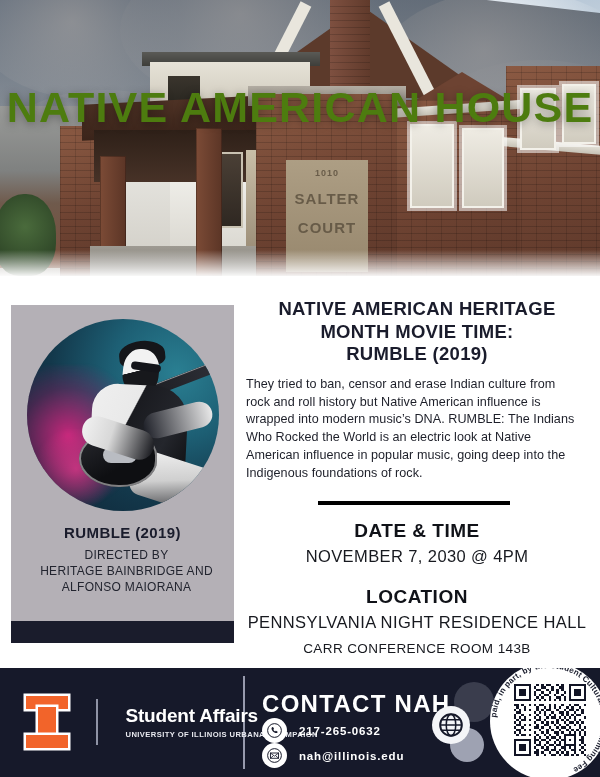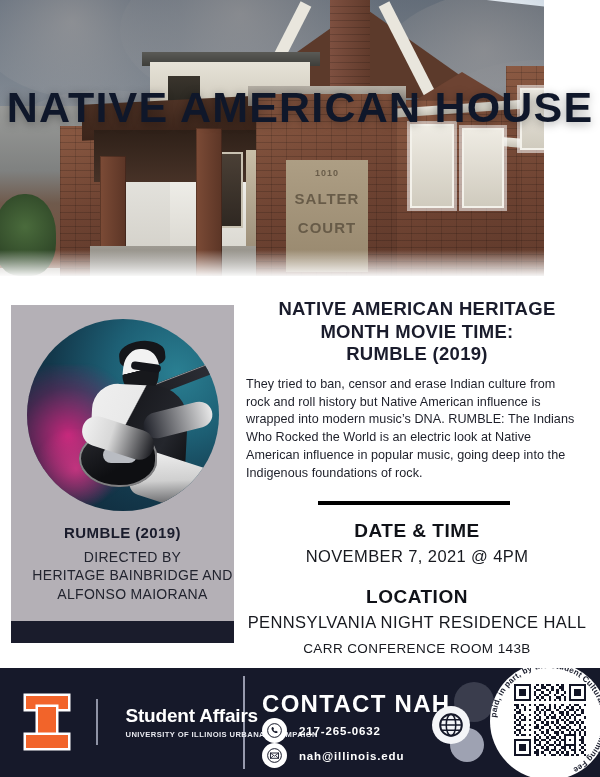--- a/index.html
+++ b/index.html
@@ -5,21 +5,21 @@
   * { margin:0; padding:0; box-sizing:border-box; }
   html,body{ background:#ffffff; }
   body{
     width:600px; height:777px; position:relative; overflow:hidden;
     font-family:"Liberation Sans", sans-serif;
     color:#1a1c2c;
   }
 
   
   #header-photo{
-    position:absolute; left:0; top:0; width:544px; height:276px;
+    position:absolute; left:0; top:0; width:600px; height:276px;
     overflow:hidden;
     background:linear-gradient(175deg,#a8bcd2 0%,#bccbd9 18%,#cdd8e2 34%,#dfe6ec 50%,#c9cfd4 68%,#b6b2ab 84%,#9a8f84 100%);
   }
   
   #header-photo .cloud{
     position:absolute; border-radius:50%;
     background:radial-gradient(circle at 40% 40%, rgba(255,255,255,.95), rgba(255,255,255,0) 70%);
   }
   .c1{ left:-20px; top:-30px; width:230px; height:130px; }
   .c2{ left:120px; top:-50px; width:300px; height:160px; }
@@ -127,21 +127,21 @@
   .side-roof{ position:absolute; left:418px; top:92px; width:200px; height:30px;
      background:linear-gradient(180deg,#6a6a66,#4a4a46); transform:rotate(10deg); transform-origin:left top;}
 
   
   #photo-fade{ position:absolute; left:0; bottom:0; width:600px; height:26px;
      background:linear-gradient(180deg, rgba(255,255,255,0), rgba(255,255,255,.95)); }
 
   
   #header-title{
     position:absolute; left:0; top:86px; width:600px; text-align:center; z-index:9;
-    color:#0f172a; font-weight:700; letter-spacing:1.2px; line-height:.98;
+    color:#4d7c0f; font-weight:700; letter-spacing:1.2px; line-height:.98;
     text-shadow:0 2px 10px rgba(0,0,0,.35);
   }
   #header-title .l1{ display:block; font-size:43px; }
   #header-title .l2{ display:block; font-size:43px; }
 
   
   #poster-card{
     position:absolute; left:11px; top:305px; width:223px; height:338px;
     background:#b4b0b6;
   }
@@ -181,22 +181,22 @@
   .guitar-pick{ left:76px; top:128px; width:34px; height:16px; border-radius:8px; background:#b9bcc2;}
   .guitar-neck{ left:116px; top:70px; width:96px; height:11px; border-radius:3px;
     background:linear-gradient(90deg,#1b1c21,#32343c); transform:rotate(-21deg); transform-origin:left center;
     box-shadow:inset 0 1px 0 rgba(235,235,235,.55);}
 
   #poster-title{
     position:absolute; left:0; top:219px; width:223px; text-align:center;
     font-size:15px; font-weight:700; letter-spacing:.4px; color:#1a1c2c;
   }
   #poster-credits{
-    position:absolute; left:16px; top:243px; width:211px; text-align:center;
-    font-size:14px; line-height:1.32; letter-spacing:.3px; color:#22242f;
+    position:absolute; left:10px; top:243px; width:211px; text-align:center;
+    font-size:12px; line-height:1.32; letter-spacing:.3px; color:#22242f;
   }
   #poster-bar{
     position:absolute; left:0; bottom:0; width:223px; height:22px; background:#1a1c2c;
   }
 
   
   #right-col{ position:absolute; left:240px; top:298px; width:354px; }
   #event-heading{
     text-align:center; font-size:18.5px; font-weight:700; line-height:1.22;
     letter-spacing:.3px; color:#1a1c2c;
@@ -358,21 +358,21 @@
   <div id="event-heading">
     <div>NATIVE AMERICAN HERITAGE</div>
     <div>MONTH MOVIE TIME:</div>
     <div>RUMBLE (2019)</div>
   </div>
   <div id="event-desc">They tried to ban, censor and erase Indian culture from rock and roll history but Native American influence is wrapped into modern music’s DNA. RUMBLE: The Indians Who Rocked the World is an electric look at Native American influence in popular music, going deep into the Indigenous foundations of rock.</div>
   <div id="divider"></div>
 
   <div class="blk" id="dt-block">
     <div class="blk-label">DATE &amp; TIME</div>
-    <div class="blk-value">NOVEMBER 7, 2021 @ 4PM</div>
+    <div class="blk-value">NOVEMBER 7, 2030 @ 4PM</div>
   </div>
 
   <div class="blk" id="loc-block">
     <div class="blk-label">LOCATION</div>
     <div class="blk-value">PENNSYLVANIA NIGHT RESIDENCE HALL</div>
     <div class="blk-sub">CARR CONFERENCE ROOM 143B</div>
   </div>
 </div>
 
 <div id="footer">

